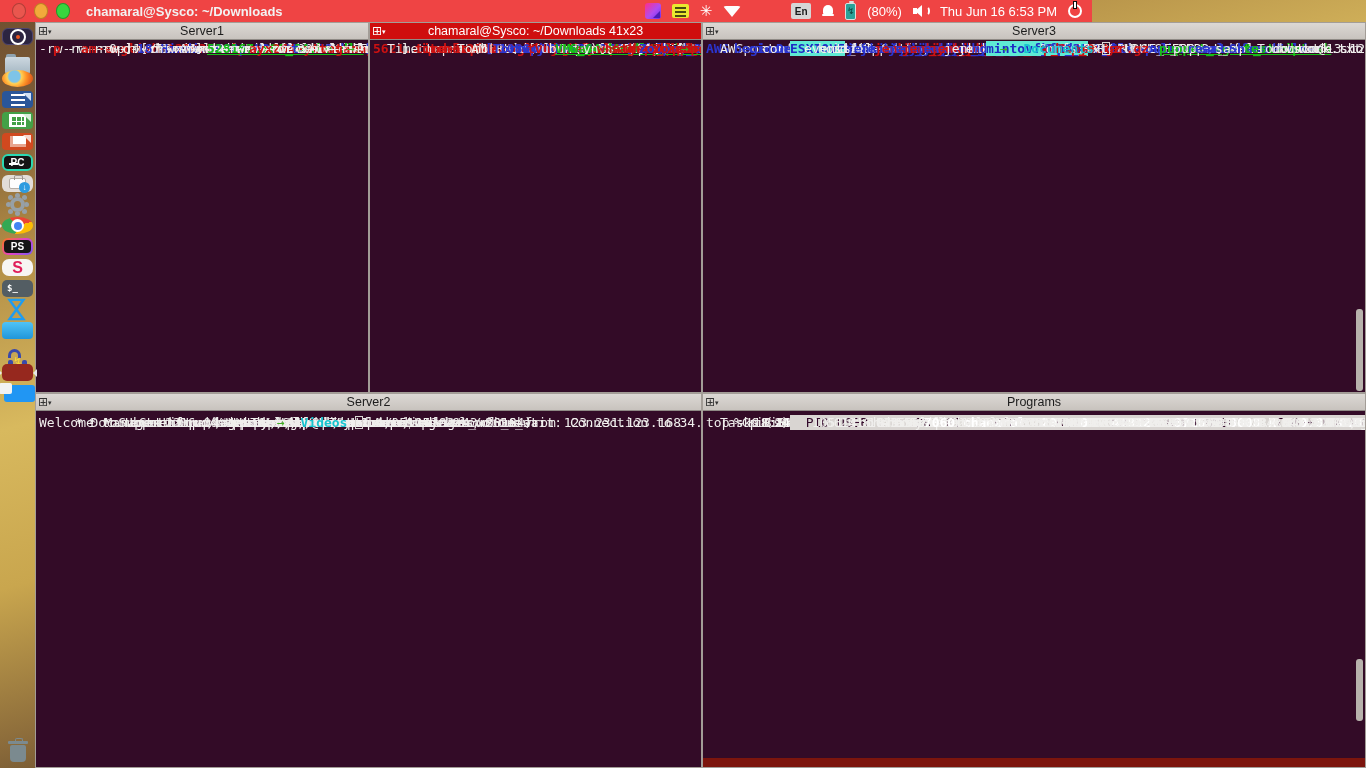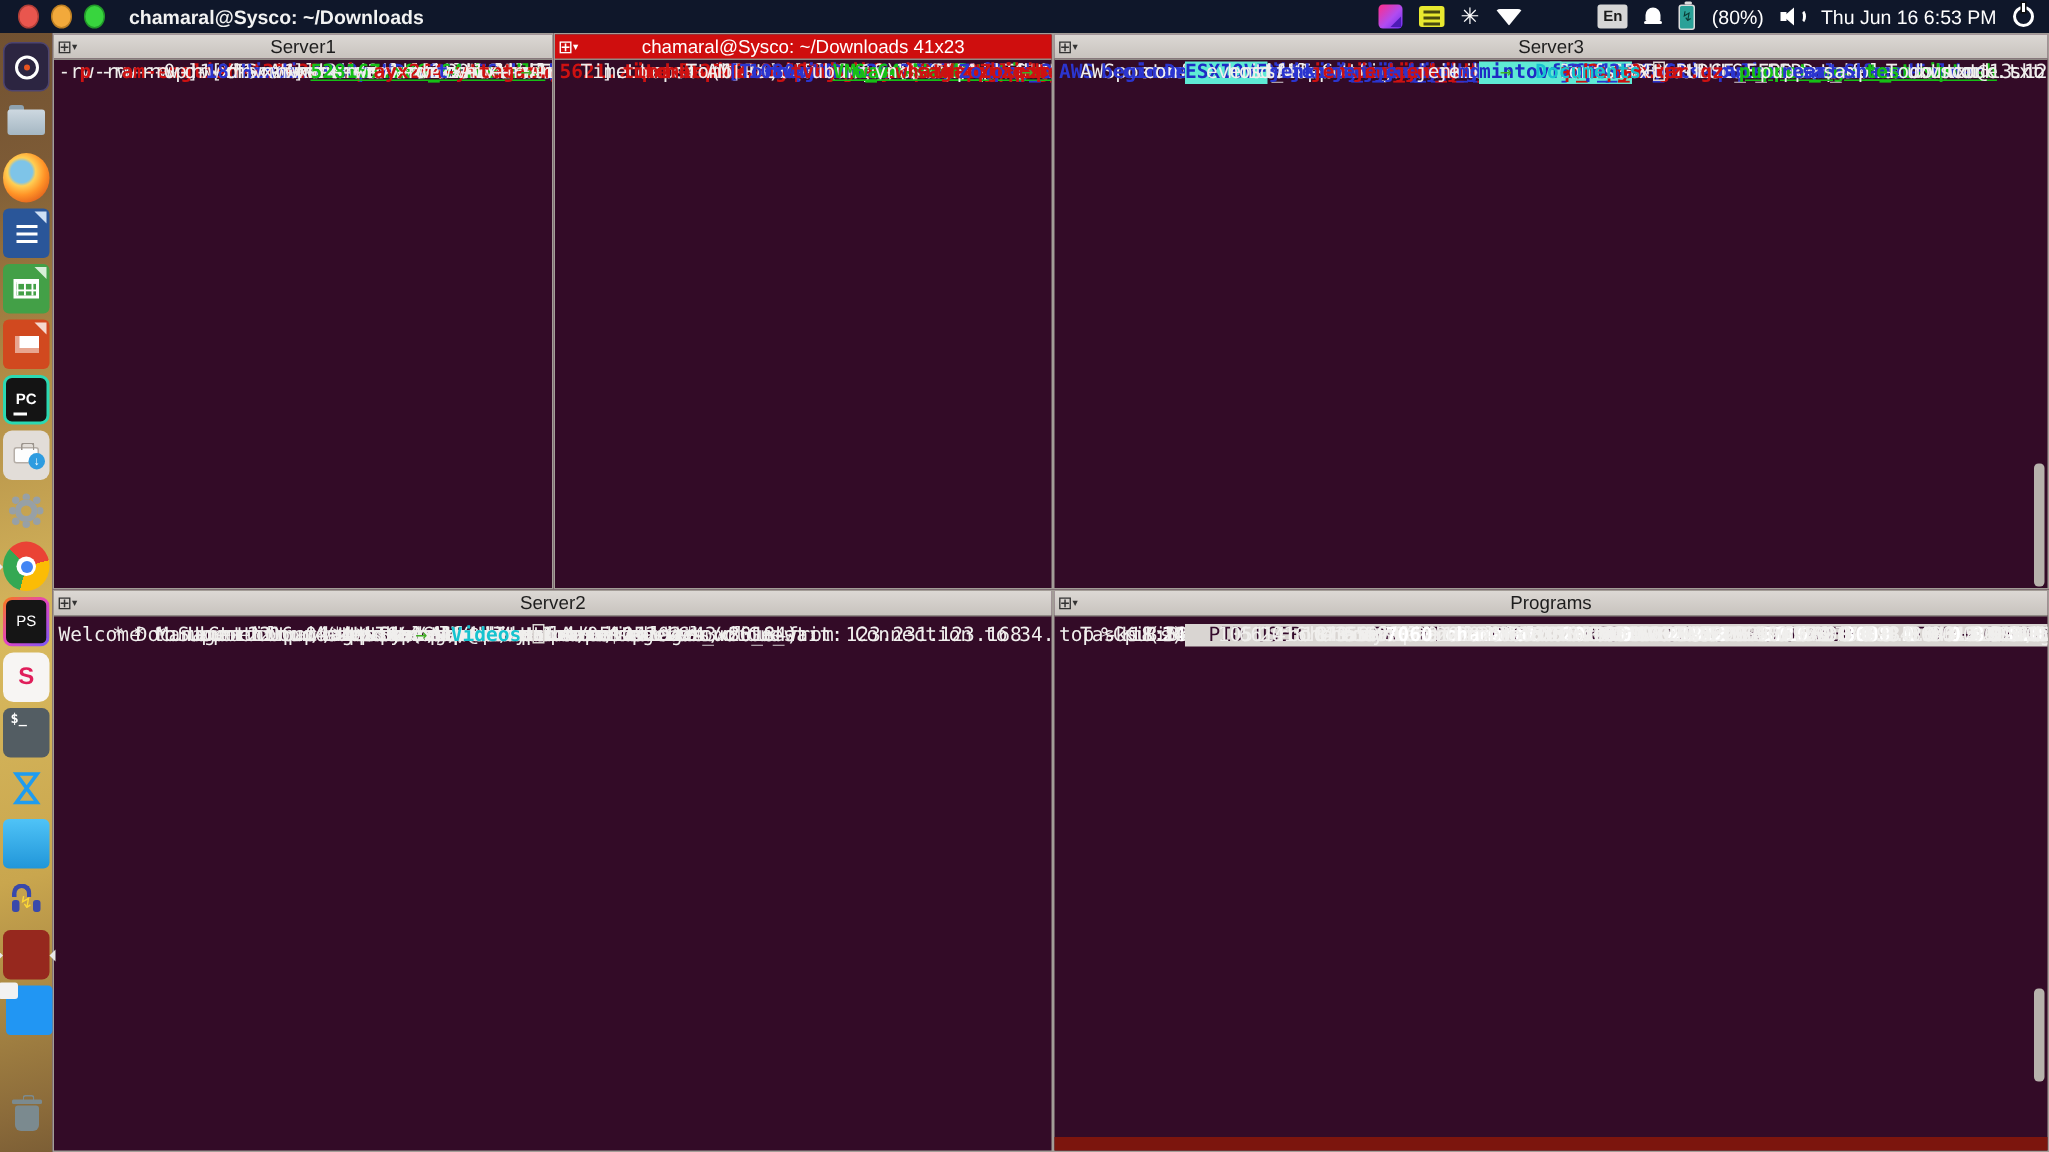--- a/index.html
+++ b/index.html
@@ -4,21 +4,21 @@
 <style>
   * { margin:0; padding:0; box-sizing:border-box; }
   html,body { width:1366px; height:768px; overflow:hidden; }
   body {
     font-family:"Liberation Sans","DejaVu Sans",sans-serif;
     background:linear-gradient(165deg,#6e4f30 0%,#7d5b36 10%,#b08b45 22%,#d8b95e 38%,#c9a64e 52%,#8a6a3a 66%,#4a3423 78%,#2b1d14 90%,#1d1510 100%);
     position:relative;
   }
 
   
-  .panel{position:absolute;left:0;top:0;width:1366px;height:22px;background:#0f172a;display:flex;align-items:center;z-index:50;}
+  .panel{position:absolute;left:0;top:0;width:1092px;height:22px;background:#ef4444;display:flex;align-items:center;z-index:50;}
   .traffic{display:flex;gap:8px;margin-left:12px;}
   .tl{width:14px;height:14px;border-radius:50%;display:inline-block;}
   .tl.red{background:#e9564e;border:1px solid #b03e37;}
   .tl.yel{background:#f2a93b;border:1px solid #bd7f22;}
   .tl.grn{background:#38d53e;border:1px solid #22992a;}
   .win-title{color:#f2f2f2;font-weight:bold;font-size:13px;margin-left:16px;white-space:nowrap;}
   .indicators{margin-left:auto;display:flex;align-items:center;gap:11px;padding-right:10px;color:#fff;font-size:13px;}
   .i-cube{width:16px;height:16px;border-radius:3px;background:linear-gradient(135deg,#ff2d87,#b14cf0 55%,#6a2ef0);position:relative;}
   .i-cube::after{content:"";position:absolute;right:1px;bottom:1px;border-left:7px solid transparent;border-bottom:7px solid #4d1bb5;}
   .i-notes{width:17px;height:14px;background:#e9e92f;border-radius:2px;position:relative;}
@@ -34,21 +34,21 @@
   .i-vol{position:relative;width:16px;height:12px;}
   .i-vol::before{content:"";position:absolute;left:0;top:3px;width:4px;height:6px;background:#fff;}
   .i-vol::after{content:"";position:absolute;left:2px;top:0;border-top:6px solid transparent;border-bottom:6px solid transparent;border-right:7px solid #fff;}
   .i-vol .arc{position:absolute;left:10px;top:1px;width:7px;height:10px;border:2px solid transparent;border-right-color:#fff;border-radius:50%;}
   .i-pow{width:14px;height:14px;border:2px solid #fff;border-radius:50%;position:relative;}
   .i-pow::before{content:"";position:absolute;left:50%;top:-4px;transform:translateX(-50%);width:2px;height:6px;background:#fff;box-shadow:0 0 0 1px #0d0d0d;}
   .clock{white-space:nowrap;}
 
   
   .launcher{position:absolute;left:0;top:22px;width:35px;height:746px;display:flex;flex-direction:column;align-items:center;padding-top:4px;z-index:40;}
-  .lit{width:31px;height:33px;margin:2px 0;position:relative;display:flex;align-items:center;justify-content:center;border-radius:6px;flex:0 0 auto;}
+  .lit{width:31px;height:17px;margin:2px 0;position:relative;display:flex;align-items:center;justify-content:center;border-radius:6px;flex:0 0 auto;}
   .lit.run::before{content:"";position:absolute;left:-4px;top:50%;transform:translateY(-50%);border-top:4px solid transparent;border-bottom:4px solid transparent;border-left:4px solid #e8e8e8;}
   .lit.foc::after{content:"";position:absolute;right:-4px;top:50%;transform:translateY(-50%);border-top:4px solid transparent;border-bottom:4px solid transparent;border-right:4px solid #e8e8e8;}
   .ico-dash{background:#2c2541;border:1px solid #4d4470;}
   .ico-dash i{width:16px;height:16px;border:2px solid #fff;border-radius:50%;position:relative;}
   .ico-dash i::after{content:"";position:absolute;left:4px;top:4px;width:4px;height:4px;background:#e95420;border-radius:50%;}
   .ico-files i{position:absolute;top:5px;left:4px;width:10px;height:5px;background:#8fa3b0;border-radius:2px 2px 0 0;}
   .ico-files i::after{content:"";position:absolute;top:3px;left:-1px;width:25px;height:17px;background:linear-gradient(#cdd8e0,#a5b7c3);border-radius:2px;}
   .ico-firefox{border-radius:50%;background:radial-gradient(circle at 40% 38%,#7ec4e8 0 26%,#ffcf54 34%,#ff9327 56%,#e3611c 80%,#c94e12);}
   .ico-writer{background:#2a5699;border-radius:4px;}
   .ico-writer i{width:14px;height:2px;background:#fff;box-shadow:0 5px 0 #fff,0 10px 0 #fff;margin-top:-10px;}
@@ -62,21 +62,21 @@
   .ico-pycharm{background:#141414;border:2px solid #2bd9b2;border-radius:6px;color:#fff;font-size:10px;font-weight:bold;}
   .ico-pycharm::after{content:"";position:absolute;left:5px;bottom:4px;width:9px;height:2px;background:#fff;}
   .ico-software{background:#e2ddd8;border-radius:6px;}
   .ico-software i{width:17px;height:11px;background:#fdfdfd;border:1px solid #b5aea7;border-radius:2px;position:relative;}
   .ico-software i::before{content:"";position:absolute;top:-4px;left:4px;width:7px;height:4px;border:1px solid #9b948d;border-bottom:none;border-radius:2px 2px 0 0;}
   .ico-software i::after{content:"↓";position:absolute;right:-5px;bottom:-5px;width:11px;height:11px;background:#2e9ce0;color:#fff;border-radius:50%;font-size:8px;line-height:11px;text-align:center;}
   .ico-settings i{width:15px;height:15px;border:4px solid #97a0a6;border-radius:50%;color:#97a0a6;box-shadow:0 -9px 0 -5px,0 9px 0 -5px,-9px 0 0 -5px,9px 0 0 -5px,7px 7px 0 -5px,-7px 7px 0 -5px,7px -7px 0 -5px,-7px -7px 0 -5px;}
   .ico-chrome{border-radius:50%;background:conic-gradient(from -45deg,#ea4335 0 120deg,#fbbc05 120deg 240deg,#34a853 240deg 360deg);}
   .ico-chrome i{width:13px;height:13px;background:#fff;border-radius:50%;display:flex;align-items:center;justify-content:center;}
   .ico-chrome i::after{content:"";width:8px;height:8px;background:#4285f4;border-radius:50%;}
-  .ico-phpstorm{border-radius:6px;border:2px solid transparent;background:linear-gradient(#151515,#151515) padding-box,linear-gradient(135deg,#f97a12,#e343c3 50%,#765af8) border-box;color:#fff;font-size:10px;font-weight:normal;}
+  .ico-phpstorm{border-radius:6px;border:2px solid transparent;background:linear-gradient(#151515,#151515) padding-box,linear-gradient(135deg,#f97a12,#e343c3 50%,#765af8) border-box;color:#fff;font-size:10px;font-weight:bold;}
   .ico-slack{background:#f7f5f3;border-radius:7px;color:#e01e5a;font-size:16px;font-weight:bold;}
   .ico-term{background:#535d63;border-radius:5px;color:#fff;}
   .ico-term::before{content:"$_";position:absolute;top:3px;left:5px;font-size:9px;font-weight:bold;font-family:"DejaVu Sans Mono",monospace;}
   .ico-vscode{color:#1f9cf0;font-size:27px;font-family:"DejaVu Sans",sans-serif;}
   .ico-vscode i{transform:rotate(90deg);font-style:normal;}
   .ico-bluebox{background:linear-gradient(#4fc3f7,#2196d9);border-radius:4px;}
   .ico-head i{position:absolute;left:6px;top:6px;width:13px;height:9px;border:3px solid #3949ab;border-bottom:none;border-radius:10px 10px 0 0;}
   .ico-head i::after{content:"";position:absolute;left:-3px;top:8px;width:5px;height:8px;background:#3949ab;border-radius:2px;box-shadow:14px 0 0 #3949ab;}
   .ico-head::after{content:"↯";position:absolute;color:#fdd835;font-size:11px;top:12px;}
   .ico-terminator{background:#96281e;border-radius:5px;color:#fff;}

